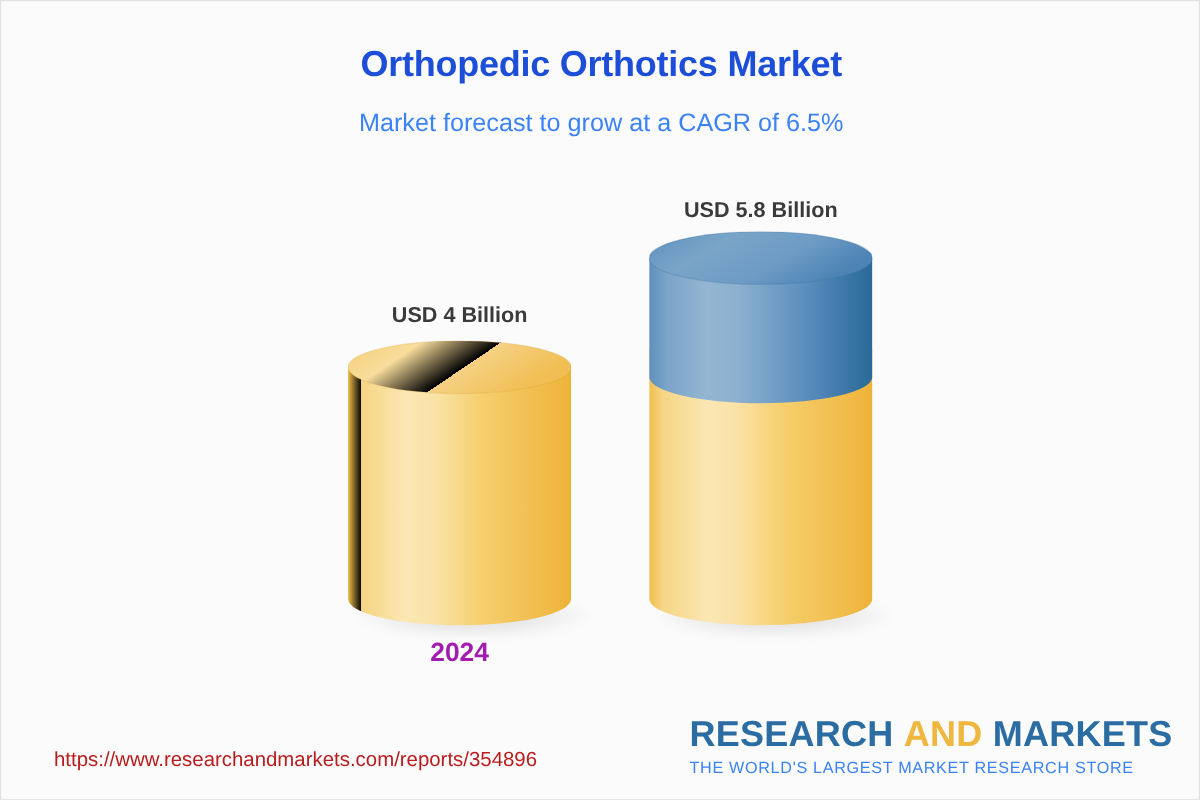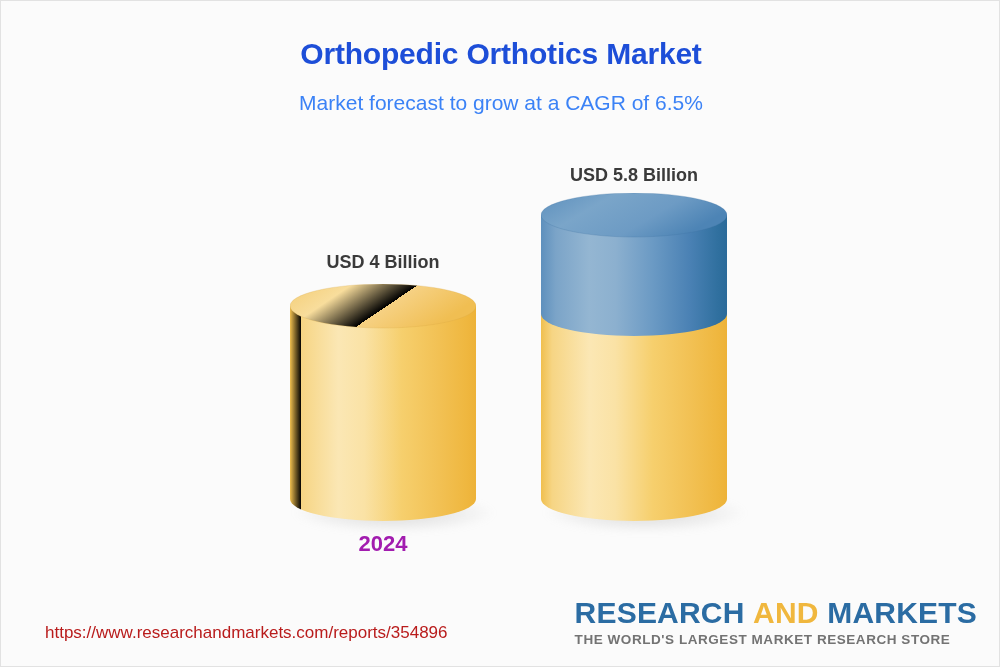--- a/index.html
+++ b/index.html
@@ -123,24 +123,24 @@
     letter-spacing: 0.2px;
     line-height: 32px;
     color: #2b6ca3;
     white-space: nowrap;
   }
   .logo-and {
     color: #f0b73e;
   }
   .logo-tag {
     font-size: 13.5px;
-    font-weight: bold;
+    font-weight: normal;
     letter-spacing: 0.55px;
     line-height: 17px;
-    color: #737373;
+    color: #3b82f6;
     white-space: nowrap;
     padding-top: 2px;
   }
 </style>
 </head>
 <body>
 
 <div class="card">
 
   <div class="header">

